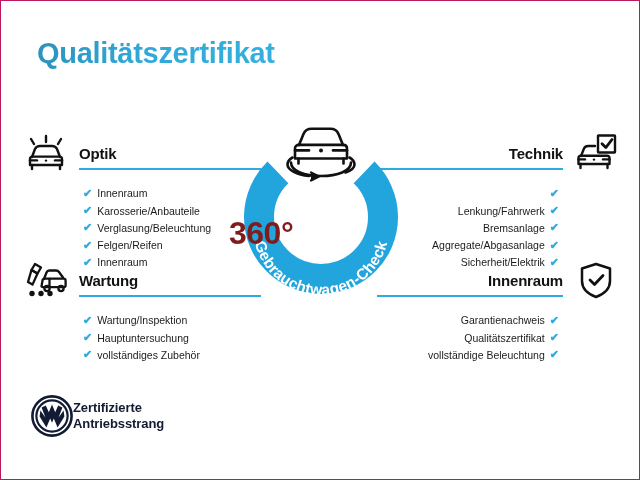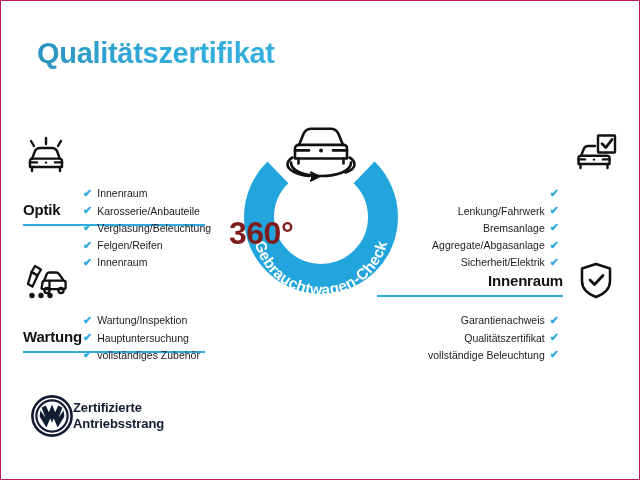--- a/index.html
+++ b/index.html
@@ -42,21 +42,20 @@
   .sec-optik   { left: 22px;  top: 131px; width: 250px; }
   .sec-wartung { left: 22px;  top: 258px; width: 250px; }
   .sec-technik { right: 20px; top: 131px; width: 252px; }
   .sec-garantie{ right: 20px; top: 258px; width: 252px; }
 
   .sec-head {
     display: flex;
     align-items: flex-start;
     gap: 10px;
     height: 46px;
-    flex-direction: column;
   }
   .section.right .sec-head { flex-direction: row-reverse; }
 
   .sec-icon {
     width: 46px;
     height: 42px;
     flex: 0 0 46px;
     display: flex;
     align-items: center;
     justify-content: center;
@@ -243,20 +242,24 @@
           <path d="M29 11.8 L32.8 15.6 L39 7.5" stroke-width="2.8"></path>
           <path d="M8 24 L11 16.5 C11.8 14.8 13.4 14 15.2 14 L22 14"></path>
           <path d="M5.5 32 L5.5 26 C5.5 24.6 6.5 23.7 8 23.7 L34 23.7 C35.5 23.7 36.5 24.6 36.5 26 L36.5 32 Z"></path>
           <path d="M7.5 32 L7.5 36"></path>
           <path d="M34.5 32 L34.5 36"></path>
           <path d="M5.5 27.4 L12 27.4"></path>
           <path d="M30 27.4 L36.5 27.4"></path>
           <circle cx="21" cy="27.6" r="1.2" fill="#111" stroke="none"></circle>
         </svg>
       </div>
+      <div class="sec-title-wrap">
+        <div class="sec-title">Technik</div>
+        <div class="sec-rule"></div>
+      </div>
     </div>
     <ul class="sec-list">
       <li>
           <span class="check">✔</span>
         </li>
       <li>
           <span class="check">✔</span>
           <span>Lenkung/Fahrwerk</span>
         </li>
       <li>

